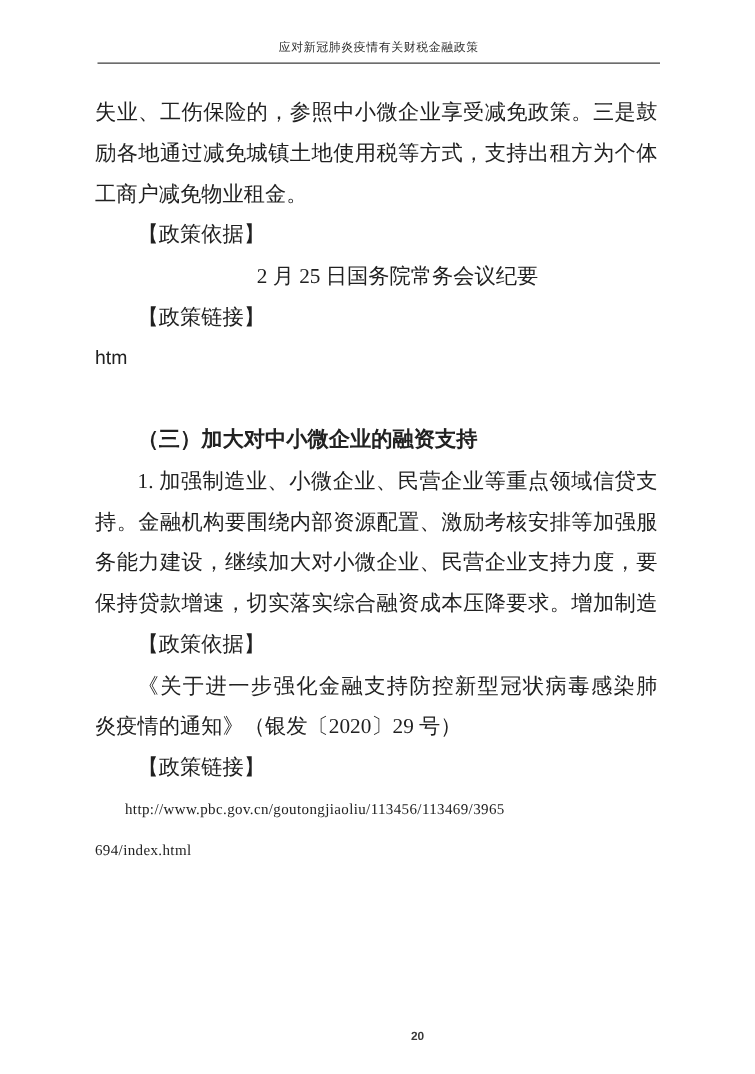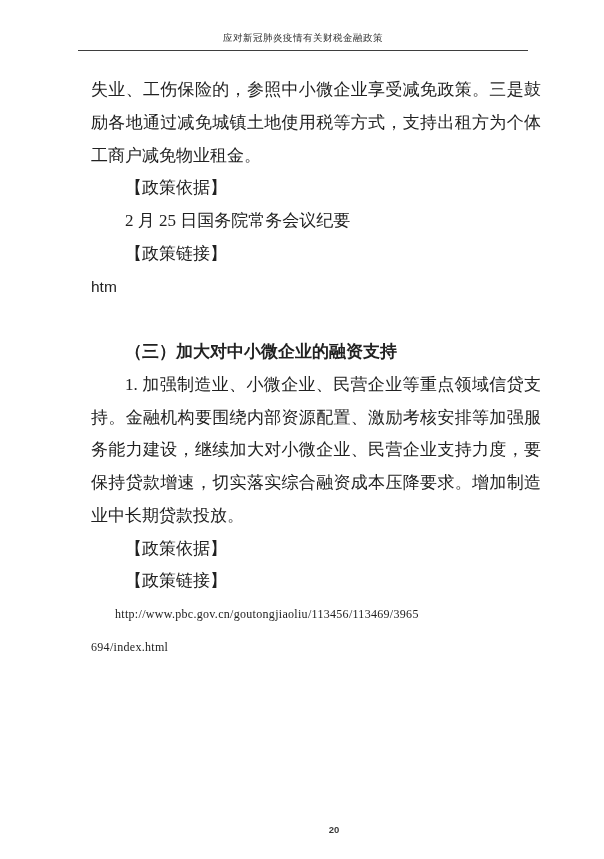--- a/index.html
+++ b/index.html
@@ -13,21 +13,21 @@
     border-radius:17px;
   }
   .header{
     position:absolute;top:32px;left:78px;width:450px;
     text-align:center;
     font-size:9.5px;letter-spacing:.5px;color:#2e2e2e;
     padding-bottom:5px;
     border-bottom:1.5px solid #3e3e3e;
   }
   .content{
-    position:absolute;top:74px;left:91px;width:450px;
+    position:absolute;top:74px;left:76px;width:450px;
   }
   .line{
     height:32.75px;line-height:32.75px;
     font-size:17px;
     white-space:nowrap;
   }
   .line.fill{
     white-space:normal;
     text-align:justify;
     text-align-last:justify;
@@ -54,30 +54,31 @@
 <div class="page">
   <div class="header">
     <span>应对新冠肺炎疫情有关财税金融政策</span>
   </div>
 
   <div class="content">
       <div class="line fill">失业、工伤保险的，参照中小微企业享受减免政策。三是鼓</div>
       <div class="line fill">励各地通过减免城镇土地使用税等方式，支持出租方为个体</div>
       <div class="line">工商户减免物业租金。</div>
       <div class="line" style="text-indent: 2em;">【政策依据】</div>
-      <div class="line" style="text-indent: 2em;">2 月 25 日国务院常务会议纪要</div>
+      <div class="line" style="text-indent: 2em; text-align: center;">2 月 25 日国务院常务会议纪要</div>
       <div class="line" style="text-indent: 2em;">【政策链接】</div>
       <div class="line sans-url">htm</div>
       <div class="line"></div>
       <div class="line bold" style="text-indent: 2em;">（三）加大对中小微企业的融资支持</div>
       <div class="line fill" style="text-indent: 2em;">1. 加强制造业、小微企业、民营企业等重点领域信贷支</div>
       <div class="line fill">持。金融机构要围绕内部资源配置、激励考核安排等加强服</div>
       <div class="line fill">务能力建设，继续加大对小微企业、民营企业支持力度，要</div>
       <div class="line fill">保持贷款增速，切实落实综合融资成本压降要求。增加制造</div>
-      <div class="line">业中长期贷款投放。</div>
       <div class="line" style="text-indent: 2em;">【政策依据】</div>
+      <div class="line fill" style="text-indent: 2em;">《关于进一步强化金融支持防控新型冠状病毒感染肺</div>
+      <div class="line">炎疫情的通知》（银发〔2020〕29 号）</div>
       <div class="line" style="text-indent: 2em;">【政策链接】</div>
       <div class="line serif-url" style="text-indent: 2em;">http://www.pbc.gov.cn/goutongjiaoliu/113456/113469/3965</div>
       <div class="line serif-url">694/index.html</div>
     </div>
 
   <div class="page-number">20</div>
 </div>
 
 </body></html>

